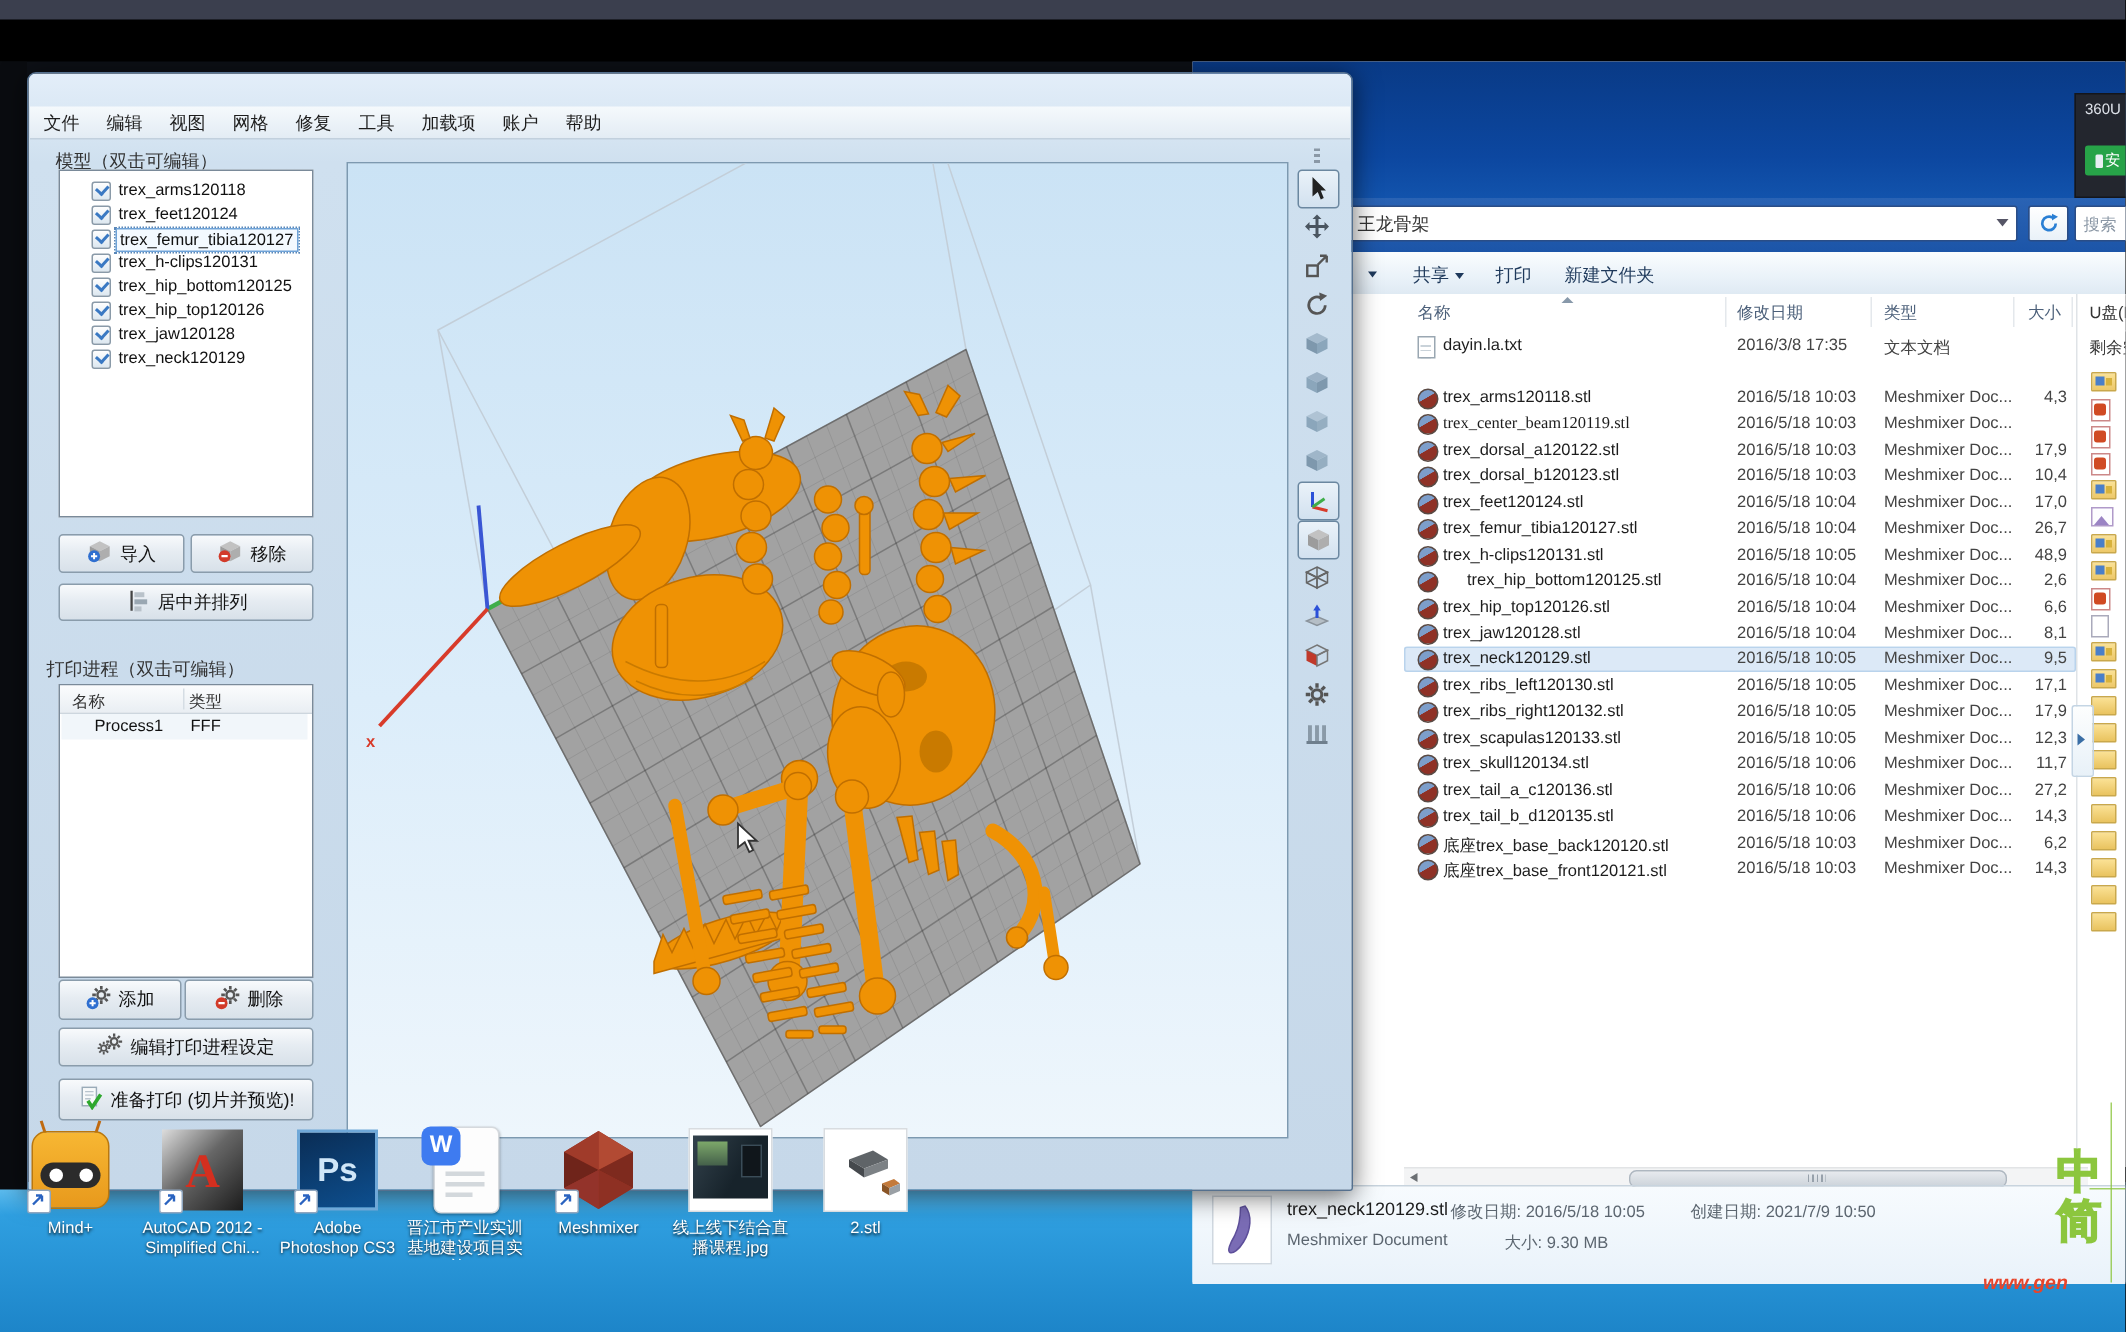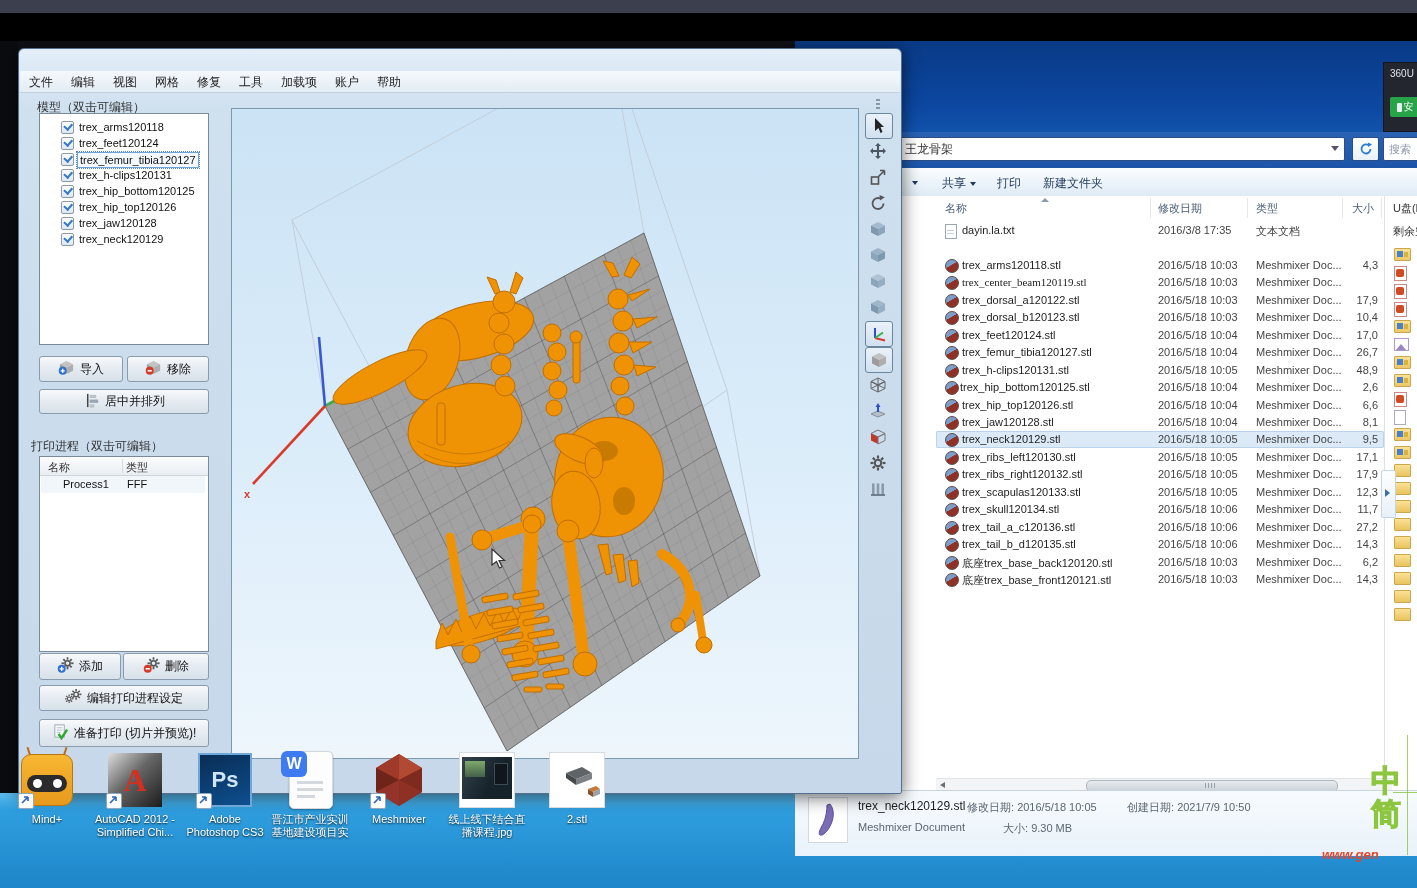--- a/index.html
+++ b/index.html
@@ -255,21 +255,21 @@
           </div>
           <div class="fcell" style="left: 26px;">trex_h-clips120131.stl</div>
           <div class="fcell dim" style="left: 222px;">2016/5/18 10:05</div>
           <div class="fcell dim" style="left: 320px;">Meshmixer Doc...</div>
           <div class="fcell dim" style="left: 398px; width: 44px; text-align: right;">48,9</div>
         </div>
         <div class="file-row" style="top: 159.05px;">
           <div class="ficon">
             <span style="display:block;width:12px;height:12px;border-radius:50%;background:linear-gradient(150deg,#7d9ecb 42%,#8f3126 44%);border:1px solid #5a4a44"></span>
           </div>
-          <div class="fcell" style="left: 24px;">trex_hip_bottom120125.stl</div>
+          <div class="fcell" style="left: 42px;">trex_hip_bottom120125.stl</div>
           <div class="fcell dim" style="left: 222px;">2016/5/18 10:04</div>
           <div class="fcell dim" style="left: 320px;">Meshmixer Doc...</div>
           <div class="fcell dim" style="left: 398px; width: 44px; text-align: right;">2,6</div>
         </div>
         <div class="file-row" style="top: 176.5px;">
           <div class="ficon">
             <span style="display:block;width:12px;height:12px;border-radius:50%;background:linear-gradient(150deg,#7d9ecb 42%,#8f3126 44%);border:1px solid #5a4a44"></span>
           </div>
           <div class="fcell" style="left: 26px;">trex_hip_top120126.stl</div>
           <div class="fcell dim" style="left: 222px;">2016/5/18 10:04</div>

